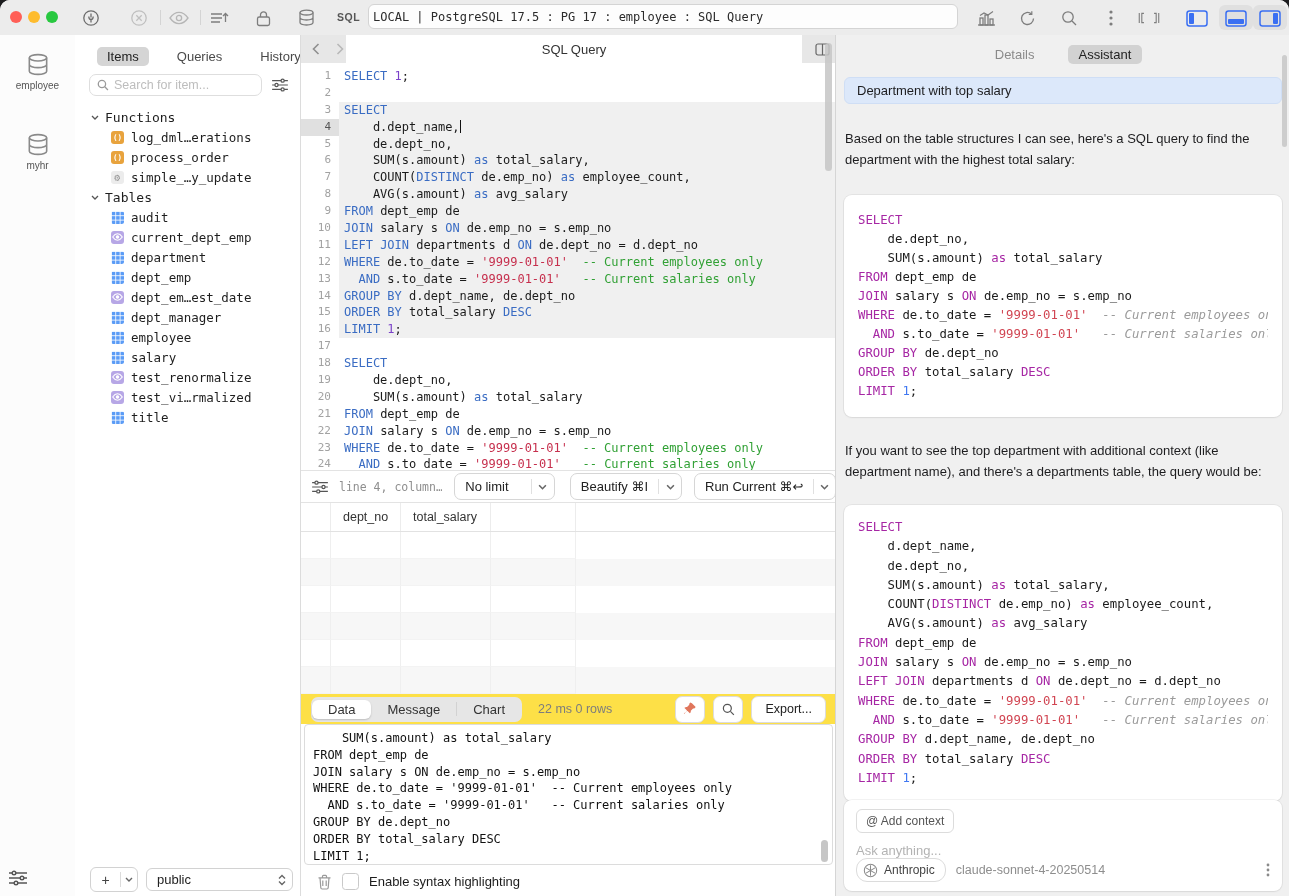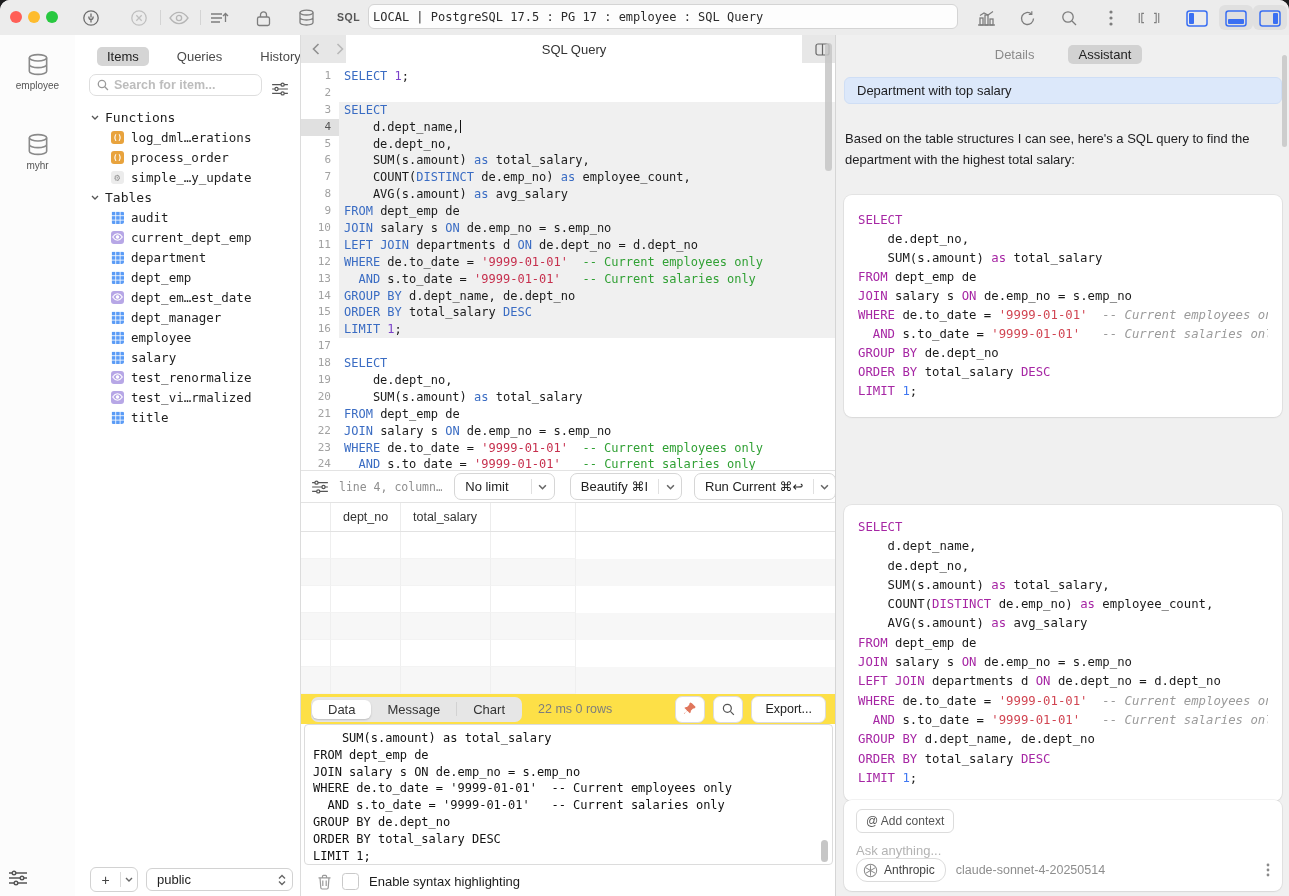--- a/index.html
+++ b/index.html
@@ -17,21 +17,21 @@
   
   .leftstrip{position:absolute;left:0;top:35px;width:75px;height:861px;background:#fcfcfc;border-right:1px solid #ececec;}
   .conn{position:absolute;left:0;width:75px;text-align:center;color:#6e6e6e;}
   .conn .clabel{font-size:10px;color:#555;margin-top:3px;}
   .conn svg{margin:0 auto;}
   
   .sidebar{position:absolute;left:75px;top:35px;width:225px;height:861px;background:#fff;}
   .sbtabs{position:absolute;left:0;top:10px;width:225px;height:22px;display:flex;align-items:center;gap:18px;padding-left:22px;font-size:13px;color:#4a4a4a;}
   .sbtab{padding:2px 10px;border-radius:5px;}
   .sbtab.active{background:#d5d5d5;color:#222;}
-  .searchrow{position:absolute;left:14px;top:39px;width:200px;height:22px;display:flex;align-items:flex-end;font-weight:bold;}
+  .searchrow{position:absolute;left:14px;top:39px;width:200px;height:22px;display:flex;align-items:center;}
   .searchfield{flex:1;height:22px;border:1px solid #dedede;border-radius:7px;background:#fff;display:flex;align-items:center;padding:0 7px;box-sizing:border-box;color:#bdbdbd;font-size:12.5px;gap:5px;}
   .tree{position:absolute;left:0;top:72px;width:225px;}
   .trow{height:20px;display:flex;align-items:center;font-family:"DejaVu Sans Mono",monospace;font-size:12.5px;color:#1e1e1e;white-space:nowrap;overflow:hidden;}
   .trow.hdr{padding-left:16px;gap:6px;font-size:13px;}
   .trow.item{padding-left:36px;gap:7px;}
   .tico{width:13px;height:13px;border-radius:3px;flex:none;display:flex;align-items:center;justify-content:center;}
   .tico.fn{background:#e8a33d;color:#fff;font-size:7.5px;font-weight:bold;font-family:"DejaVu Sans Mono",monospace;}
   .tico.gr{background:#ececec;color:#8f8f8f;font-size:10px;}
   .tico.tb{background-color:#5b9cf6;background-image:linear-gradient(to right,rgba(255,255,255,.95) 1px,transparent 1px),linear-gradient(to bottom,rgba(255,255,255,.95) 1px,transparent 1px);background-size:4.33px 4.33px;border-radius:2.5px;}
   .tico.vw{background:#b7a7e6;}
@@ -641,20 +641,21 @@
         <div class="acode">    SUM(s.amount) <span class="k">as</span> total_salary</div>
         <div class="acode"><span class="k">FROM</span> dept_emp de</div>
         <div class="acode"><span class="k">JOIN</span> salary s <span class="k">ON</span> de.emp_no = s.emp_no</div>
         <div class="acode"><span class="k">WHERE</span> de.to_date = <span class="s">'9999-01-01'</span>  <span class="c">-- Current employees only</span></div>
         <div class="acode">  <span class="k">AND</span> s.to_date = <span class="s">'9999-01-01'</span>   <span class="c">-- Current salaries only</span></div>
         <div class="acode"><span class="k">GROUP</span> <span class="k">BY</span> de.dept_no</div>
         <div class="acode"><span class="k">ORDER</span> <span class="k">BY</span> total_salary <span class="k">DESC</span></div>
         <div class="acode"><span class="k">LIMIT</span> <span class="n">1</span>;</div>
       </div>
 
+    <div class="apara para2">If you want to see the top department with additional context (like department name), and there's a departments table, the query would be:</div>
 
     <div class="acard code2 ai" id="code2">
         <div class="acode"><span class="k">SELECT</span></div>
         <div class="acode">    d.dept_name,</div>
         <div class="acode">    de.dept_no,</div>
         <div class="acode">    SUM(s.amount) <span class="k">as</span> total_salary,</div>
         <div class="acode">    COUNT(<span class="k">DISTINCT</span> de.emp_no) <span class="k">as</span> employee_count,</div>
         <div class="acode">    AVG(s.amount) <span class="k">as</span> avg_salary</div>
         <div class="acode"><span class="k">FROM</span> dept_emp de</div>
         <div class="acode"><span class="k">JOIN</span> salary s <span class="k">ON</span> de.emp_no = s.emp_no</div>

